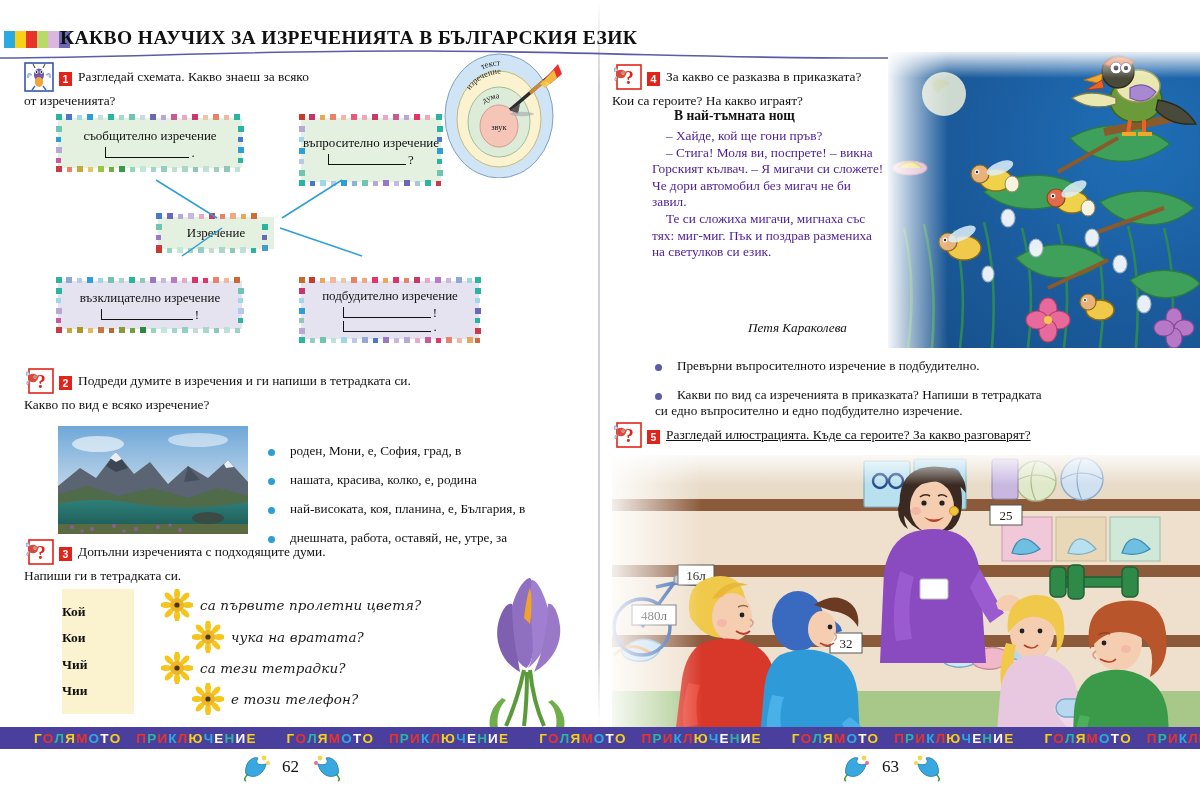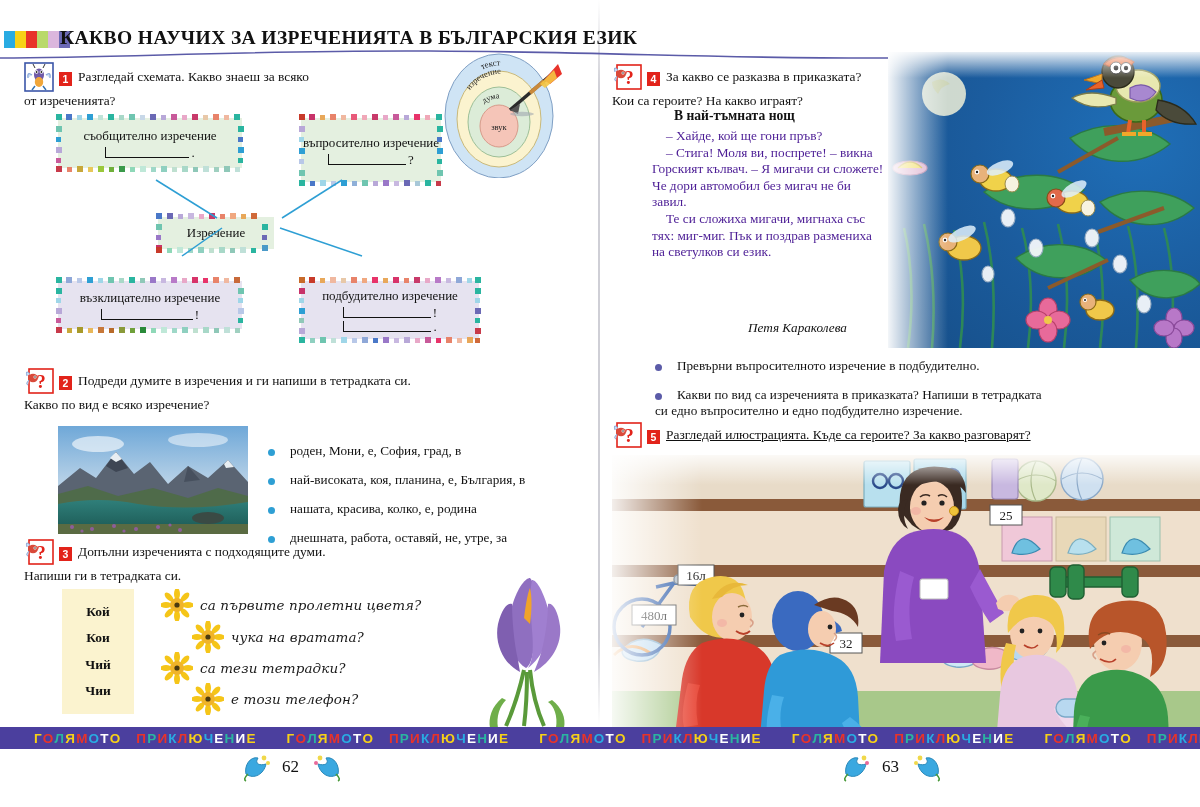--- a/index.html
+++ b/index.html
@@ -63,21 +63,21 @@
   .blist { position:absolute; }
   .blist .bi { display:flex; align-items:flex-start; margin-bottom:13px; }
   .bdot { width:7px; height:7px; border-radius:50%; background:#2e9fd4;
       flex:0 0 7px; margin-top:6px; margin-right:15px; }
   .bdot.purple { background:#5b5ba8; }
   .bdot.blue2 { background:#3a5fb0; }
   .bi span { font-size:13.2px; line-height:16px; color:#111; }
 
   
   .wordbox { position:absolute; background:#fbf3cf;
-      display:flex; flex-direction:column; align-items:center;
+      display:flex; flex-direction:column; align-items:flex-start;
       justify-content:space-around; padding:10px 0; }
   .wordbox span { font-size:13.5px; font-weight:bold; color:#111; }
 
   .cursive-line { position:absolute; display:flex; align-items:center; }
   .cursive-line .txt { font-family:"DejaVu Serif", serif; font-style:italic;
       font-size:13.5px; color:#1a1a1a; margin-left:7px; letter-spacing:.1px; }
 
   
   .story-title { position:absolute; font-size:13.6px; font-weight:bold; color:#111; }
   .story-body { position:absolute; width:232px; font-size:13.3px;
@@ -509,25 +509,25 @@
   </svg>
 </div>
 
 <div class="blist" style="left:268px; top:443px; width:300px;">
   <div class="bi">
     <span class="bdot"></span>
     <span>роден, Мони, е, София, град, в</span>
   </div>
   <div class="bi">
     <span class="bdot"></span>
-    <span>най-високата, коя, планина, е, България, в</span>
+    <span>нашата, красива, колко, е, родина</span>
   </div>
   <div class="bi">
     <span class="bdot"></span>
-    <span>нашата, красива, колко, е, родина</span>
+    <span>най-високата, коя, планина, е, България, в</span>
   </div>
   <div class="bi">
     <span class="bdot"></span>
     <span>днешната, работа, оставяй, не, утре, за</span>
   </div>
 </div>
 
 <div class="ex" style="left:24px; top:537px; width:520px;">
   <div class="ex-head">
     <div class="mascot">

